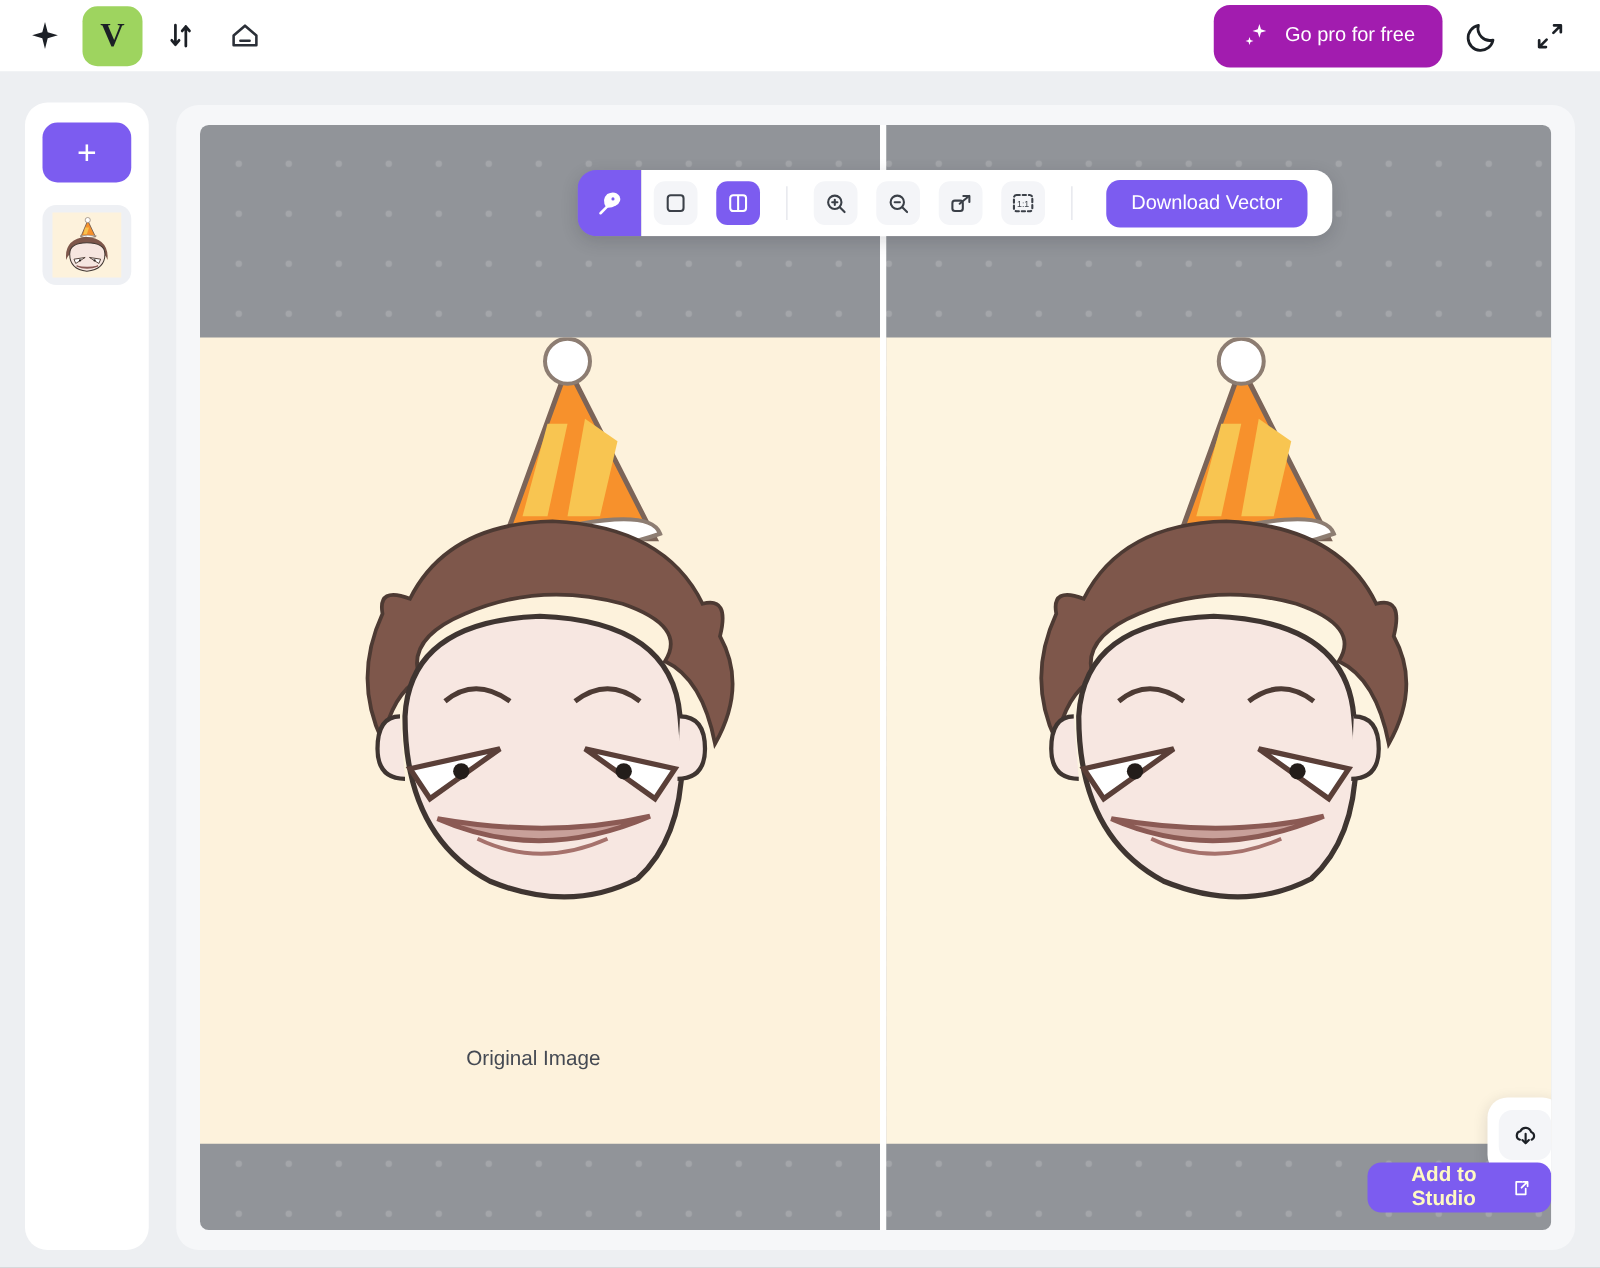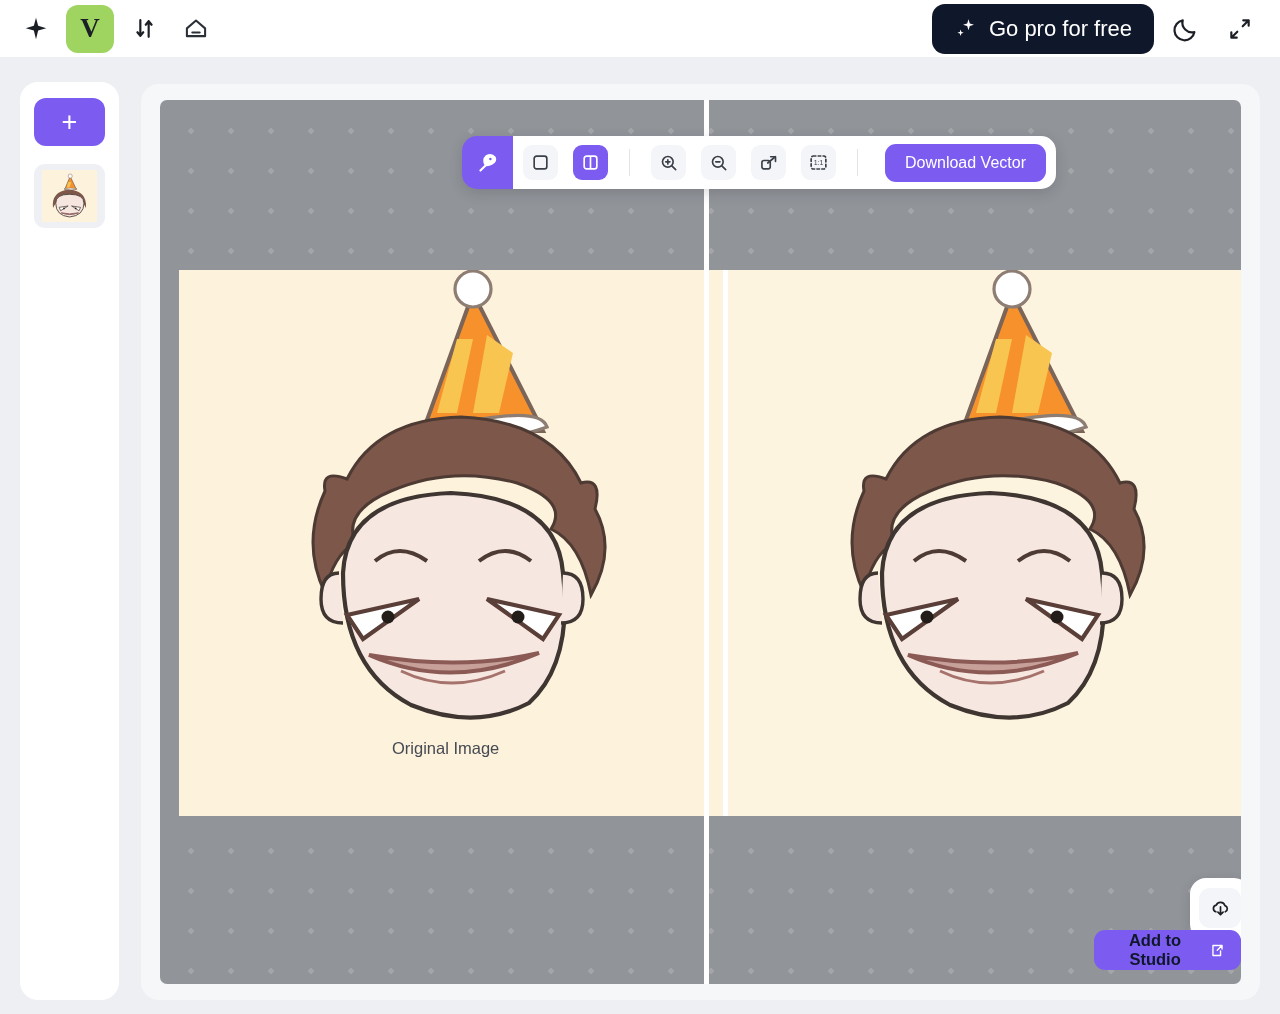--- a/index.html
+++ b/index.html
@@ -33,24 +33,24 @@
     font-size: 27px; font-weight: bold; color: #1c2026;
     font-family: "Liberation Serif", serif; line-height: 1;
   }
 
   .topbar-right {
     margin-left: auto; display: flex; align-items: center;
     gap: 10px; padding-right: 18px;
   }
   .pill-btn {
     height: 50px; border-radius: 13px;
-    background: #0f172a; color: #fff; border: none;
+    background: #a21caf; color: #fff; border: none;
     display: flex; align-items: center; gap: 11px;
     padding: 0 22px; cursor: pointer;
-    font-size: 22px; font-family: "Liberation Sans", sans-serif;
+    font-size: 16px; font-family: "Liberation Sans", sans-serif;
   }
   .pill-btn.login { padding: 0 21px; }
   .icon-plain {
     width: 44px; height: 44px; border-radius: 10px;
     display: flex; align-items: center; justify-content: center;
     cursor: pointer; background: transparent; border: none;
   }
 
   
   .sidebar {
@@ -87,21 +87,21 @@
     position: relative; width: 1081px; height: 884px;
     border-radius: 7px; overflow: hidden;
     background-color: #919499;
     background-image: radial-gradient(circle, rgba(255,255,255,0.16) 2.6px, transparent 2.9px);
     background-size: 40px 40px;
     background-position: 11px 11px;
   }
   
   .img-band {
     position: absolute; left: 0; top: 170px;
-    width: 1081px; height: 546px; display: flex; margin-left: 19px;
+    width: 1081px; height: 645px; display: flex;
   }
   .pane { position: relative; overflow: hidden; }
   .pane.left  { width: 544px; background: #fdf2dc; }
   .pane.divider { width: 5px; background: #ffffff; }
   .pane.right { width: 532px; background: #fdf4e0; }
 
   .divider-line {
     position: absolute; left: 544px; top: 0; width: 5px; height: 884px;
     background: #ffffff; z-index: 4;
   }
@@ -127,21 +127,21 @@
     box-shadow: 0 4px 14px rgba(25,25,40,0.16);
     overflow: hidden;
   }
   .tool-handle {
     width: 51px; background: #7c5cf0;
     display: flex; align-items: center; justify-content: center;
     cursor: pointer;
   }
   .tool-body {
     background: #ffffff; display: flex; align-items: center;
-    gap: 15px; padding: 0 10px 0 10px;
+    gap: 15px; padding: 0 20px 0 10px;
   }
   .tool-btn {
     width: 35px; height: 35px; border-radius: 9px;
     background: #f4f5f8; border: none; cursor: pointer;
     display: flex; align-items: center; justify-content: center;
   }
   .tool-btn.active { background: #7c5cf0; }
   .tool-sep { width: 1px; height: 27px; background: #e2e4ea; margin: 0 6px; }
   .dl-btn {
     height: 38px; border-radius: 11px; background: #7c5cf0;
@@ -160,21 +160,21 @@
     box-shadow: 0 3px 12px rgba(25,25,40,0.14);
   }
   .cloud-btn {
     width: 42px; height: 40px; border-radius: 11px; background: #f4f5f8;
     display: flex; align-items: center; justify-content: center;
     cursor: pointer; border: none;
   }
   .studio-btn {
     position: absolute; left: 934px; top: 830px;
     height: 40px; border-radius: 11px; background: #7c5cf0;
-    color: #0f172a; border: none; cursor: pointer; z-index: 11;
+    color: #fef9c3; border: none; cursor: pointer; z-index: 11;
     display: flex; align-items: center; gap: 9px;
     padding: 3px 16px; font-size: 16.5px; font-weight: bold;
     font-family: "Liberation Sans", sans-serif;
   }
 </style>
 </head>
 <body>
 
 <div class="topbar">
   <div class="topbar-left">

